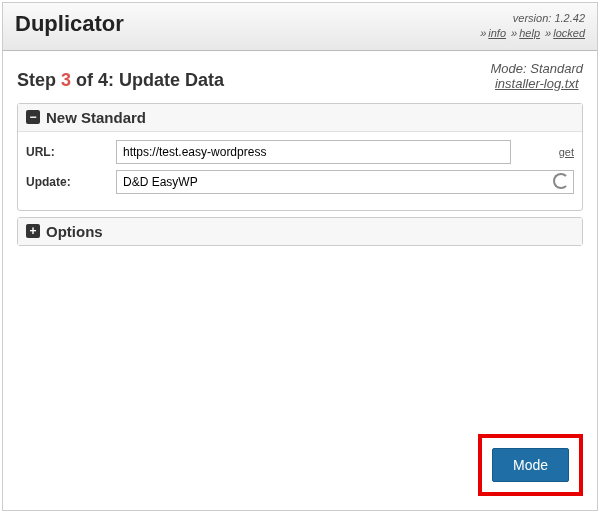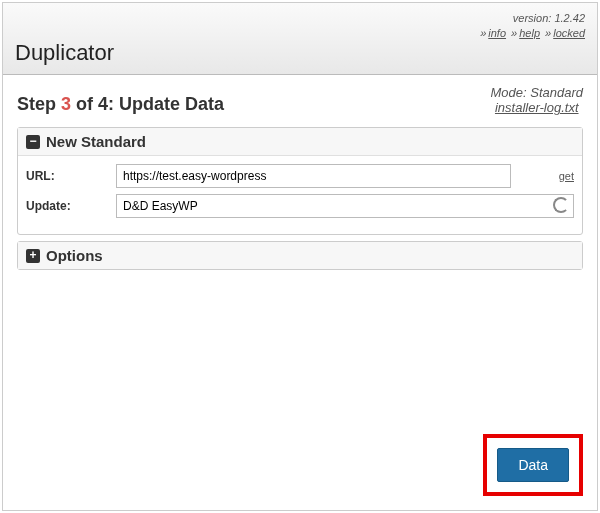--- a/index.html
+++ b/index.html
@@ -21,23 +21,22 @@
     .header {
       background: linear-gradient(#fafafa, #e8e8e8);
       border-bottom: 1px solid #bbb;
       padding: 8px 12px;
       display: flex;
       justify-content: space-between;
       align-items: flex-start;
     }
     .app-title {
       font-size: 22px;
-      font-weight: normal;
+      font-weight: bold;
       color: #222;
-      margin-top: 29px;
     }
     .header-right {
       text-align: right;
       font-size: 11px;
       font-style: italic;
       color: #555;
       line-height: 1.4;
     }
     .header-right a { color: #555; text-decoration: underline; }
     .header-right .sep { margin: 0 2px; }
@@ -188,15 +187,15 @@
 
     <div class="panel">
       <div class="panel-header collapsed">
         <span class="toggle-icon">+</span>
         <span>Options</span>
       </div>
     </div>
   </div>
 
   <div class="next-box">
-    <button class="next-btn">Data</button>
+    <button class="next-btn">Mode</button>
   </div>
 </div>
 
 </body></html>

